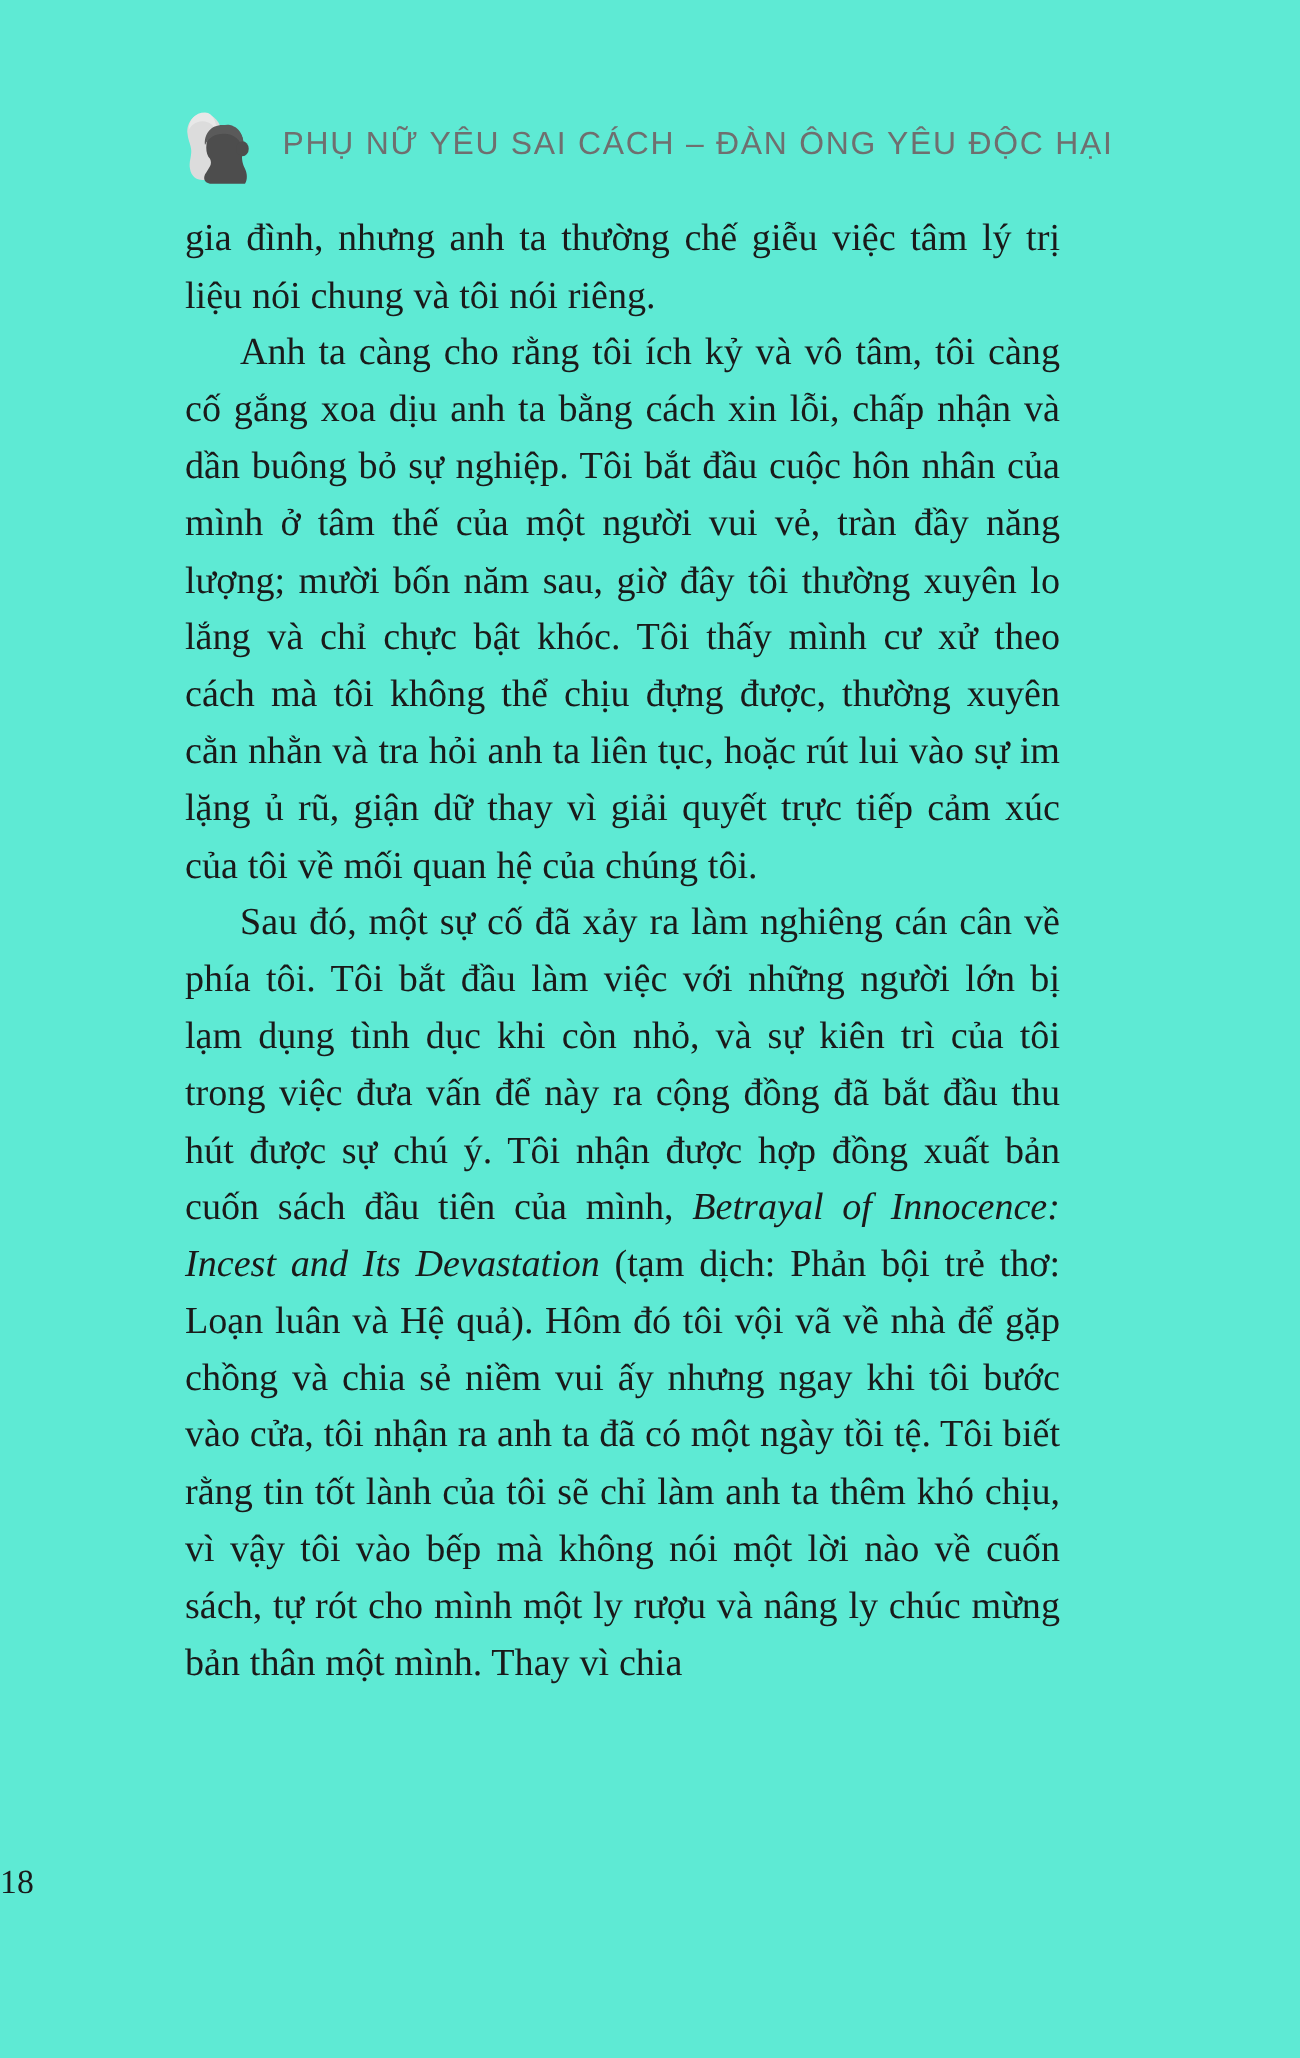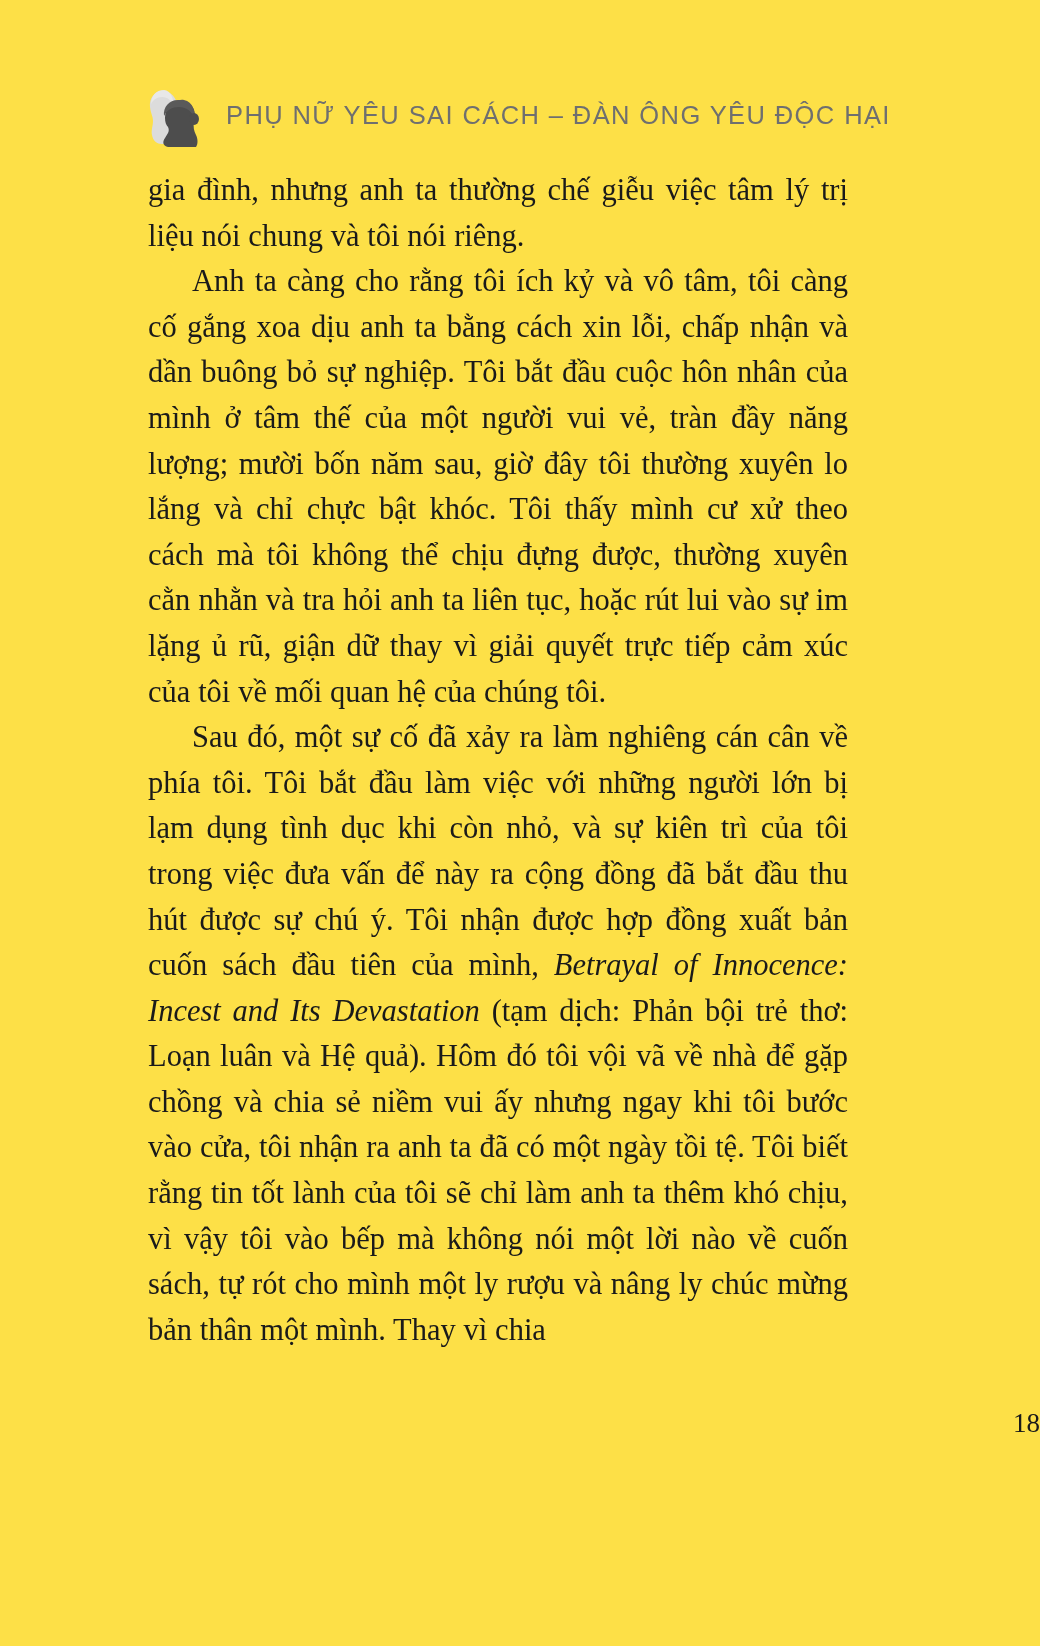--- a/index.html
+++ b/index.html
@@ -13,21 +13,21 @@
     height: 1646px;
     position: relative;
     font-family: "Liberation Serif", "DejaVu Serif", serif;
     color: #1a1a1a;
     overflow: hidden;
   }
 
   .page {
     position: absolute;
     inset: 0;
-    background: #fde047;
+    background: #5eead4;
   }
 
   
   .running-header {
     position: absolute;
     left: 148px;
     top: 86px;
     height: 62px;
     display: flex;
     align-items: center;
@@ -81,22 +81,22 @@
 
   .book-title-it {
     font-style: italic;
   }
 
   
   .folio {
     position: absolute;
     left: 0;
     right: 0;
-    top: 1408px;
-    text-align: right;
+    top: 1490px;
+    text-align: left;
     font-size: 27px;
     color: #1a1a1a;
     font-family: "Liberation Serif", "DejaVu Serif", serif;
   }
 </style>
 </head>
 <body>
 
 <div class="page">
 

